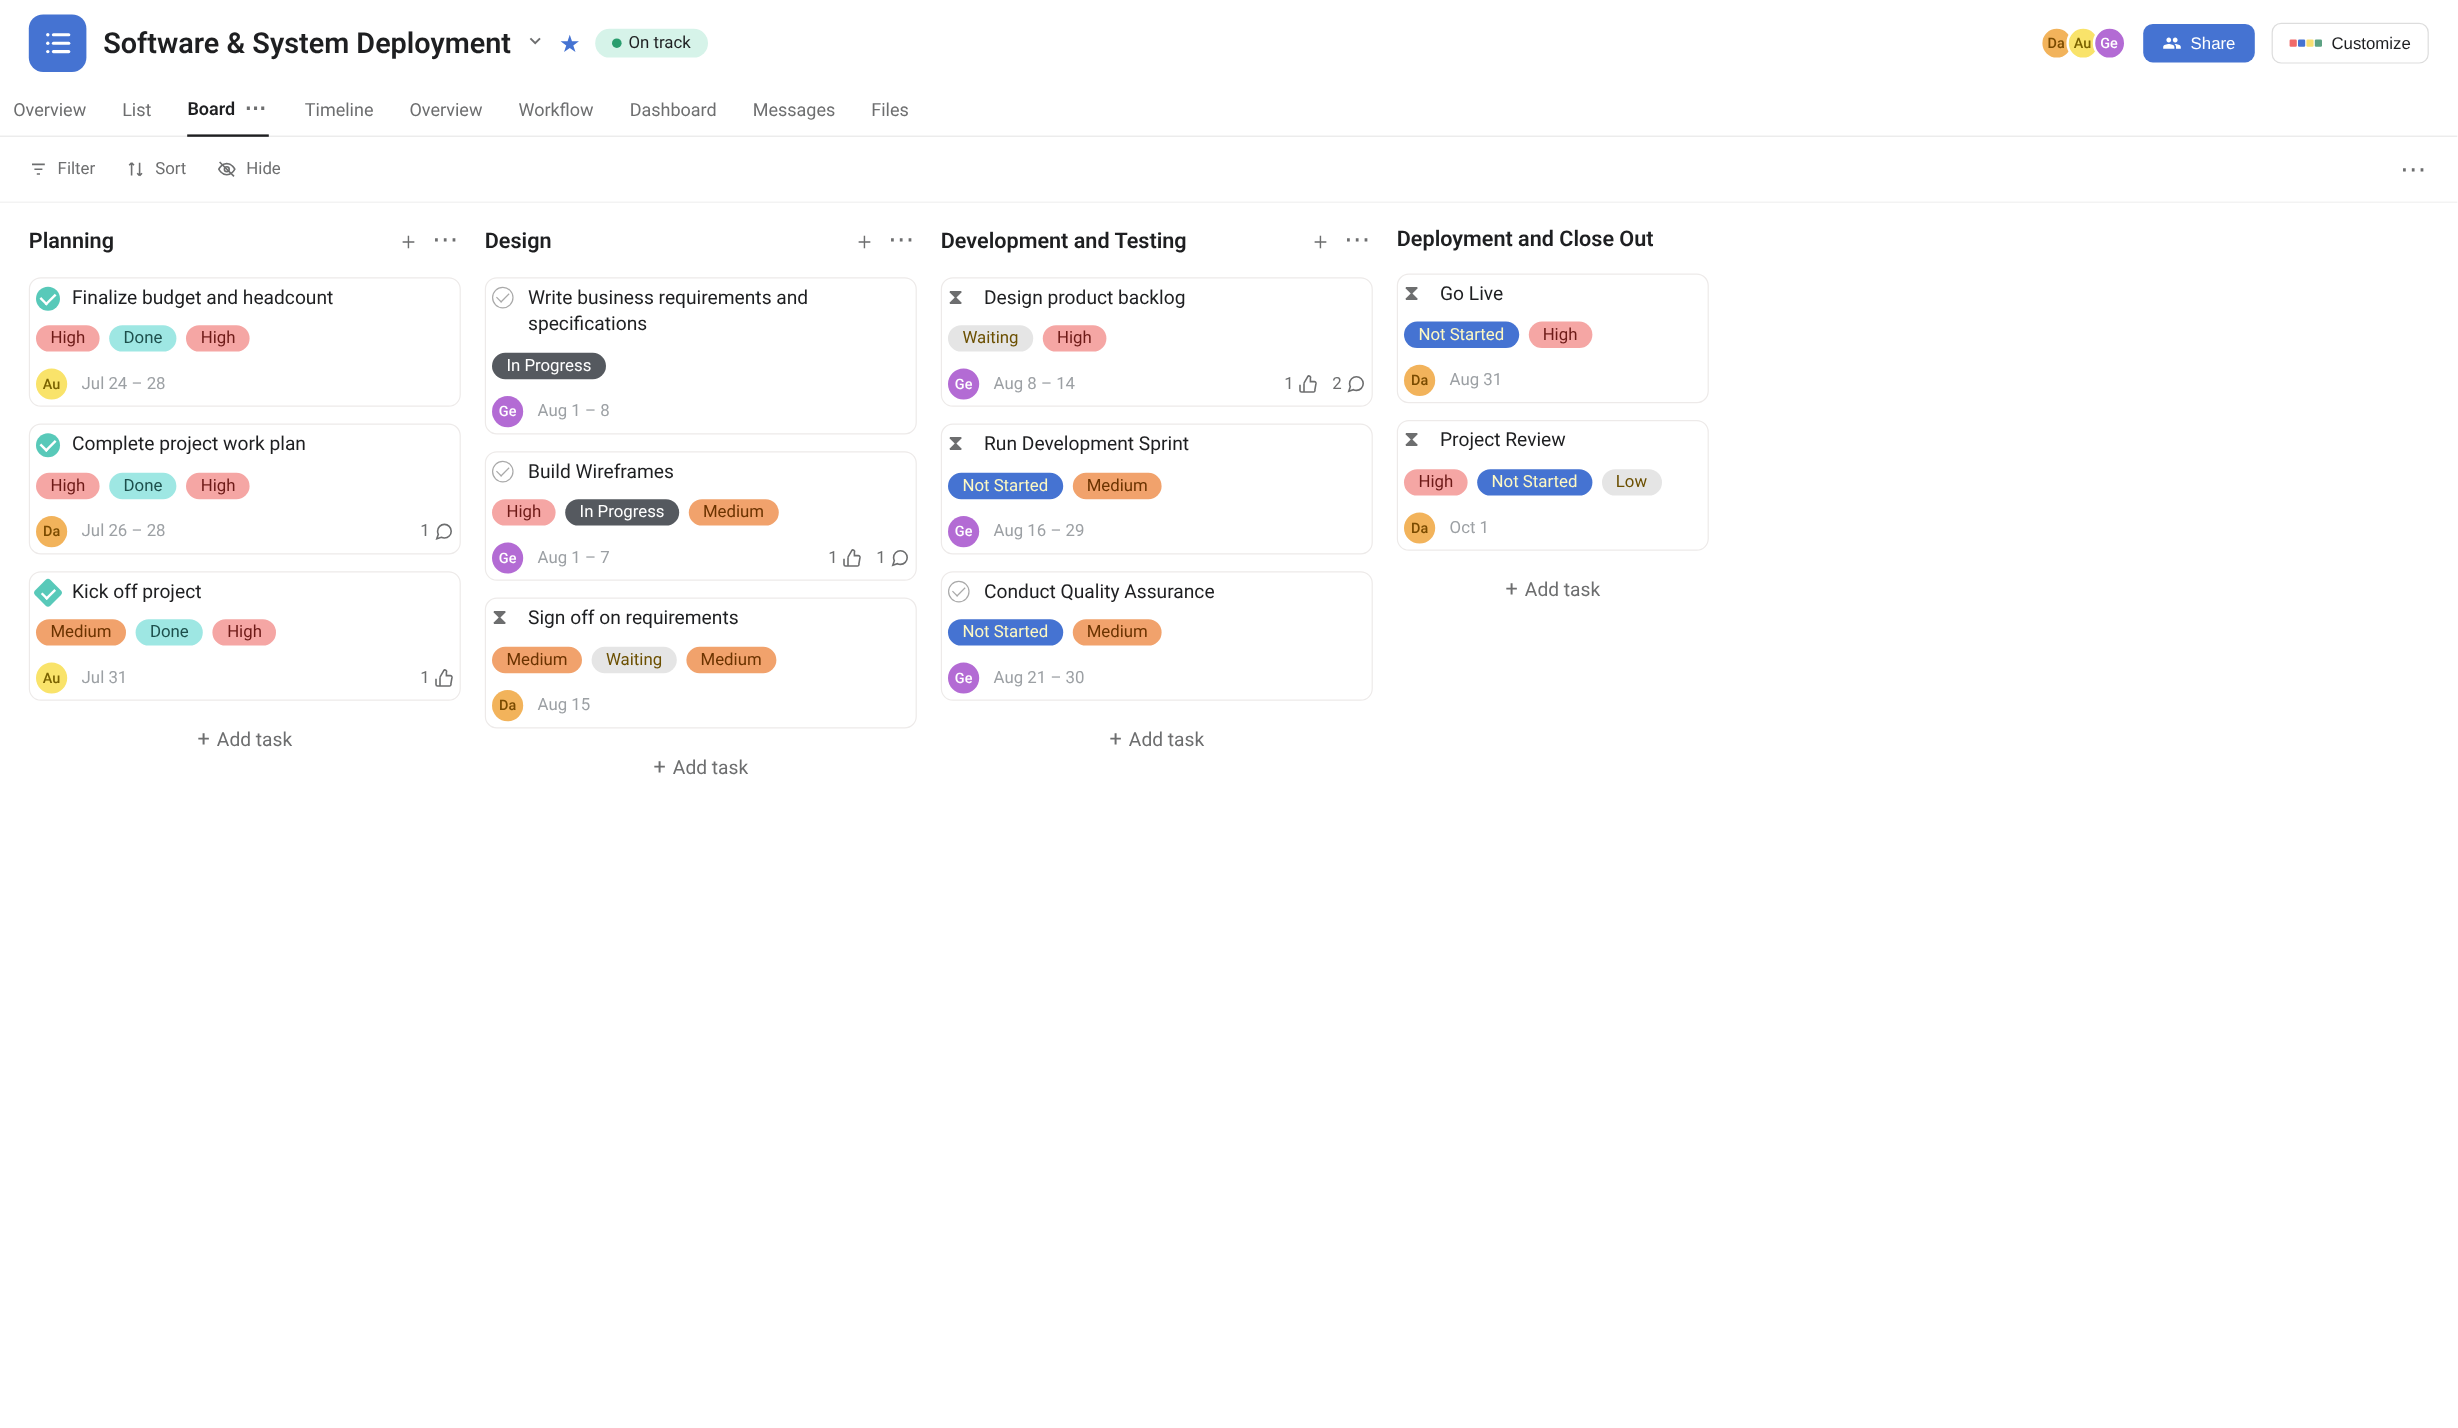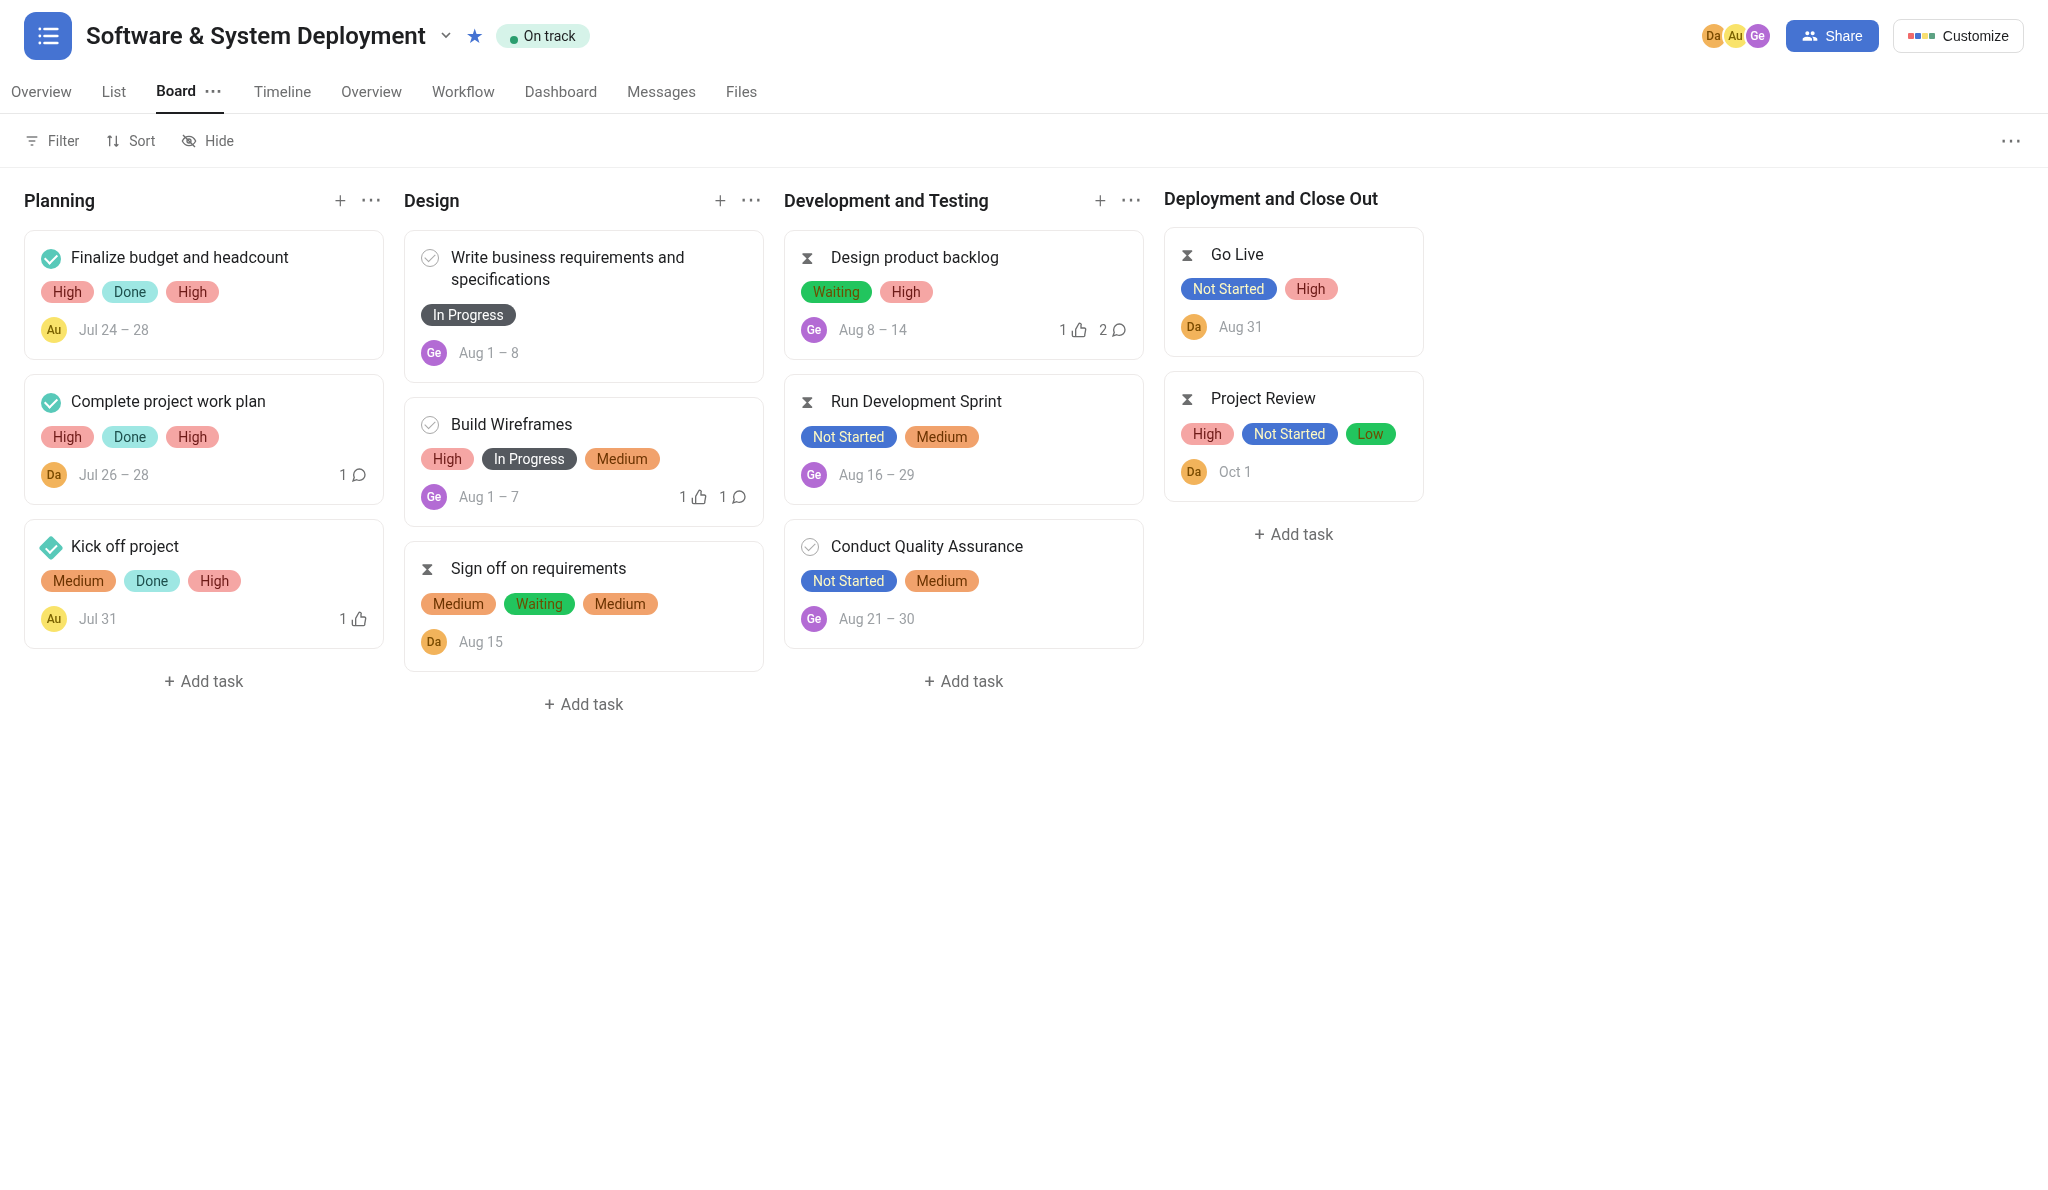--- a/index.html
+++ b/index.html
@@ -35,21 +35,21 @@
   }
   .chevron-down { color: #6d6e6f; font-size: 14px; }
   .star-icon { color: #4573d2; font-size: 20px; }
   .status-pill {
     background: #d6f3e9;
     color: #1e1f21;
     border-radius: 16px;
     padding: 4px 14px;
     font-size: 14px;
     display: inline-flex;
-    align-items: flex-end;
+    align-items: center;
     gap: 6px;
   }
   .status-dot {
     width: 8px; height: 8px;
     background: #2a9d6e;
     border-radius: 50%;
   }
   .header-right {
     margin-left: auto;
     display: flex;
@@ -165,21 +165,21 @@
     gap: 14px;
     color: #6d6e6f;
   }
   .plus-icon { font-size: 20px; font-weight: 300; cursor: pointer; }
   .dots-icon { font-size: 22px; letter-spacing: 2px; cursor: pointer; line-height: 0; }
   
   .card {
     background: #fff;
     border: 1px solid #edeae9;
     border-radius: 10px;
-    padding: 16px;
+    padding: 5px;
     margin-bottom: 14px;
     cursor: pointer;
   }
   .card-title-row { display: flex; align-items: flex-start; gap: 10px; }
   .card-title {
     font-size: 16px;
     color: #1e1f21;
     line-height: 1.4;
   }
   .status-circle {
@@ -235,21 +235,21 @@
   }
   .tags { display: flex; flex-wrap: wrap; gap: 8px; margin-top: 12px; }
   .tag {
     border-radius: 14px;
     padding: 3px 12px;
     font-size: 14px;
   }
   .tag-red   { background: #f5a6a4; color: #6d1a17; }
   .tag-teal  { background: #9ee7e3; color: #1d4f4c; }
   .tag-gray  { background: #55595f; color: #fff; }
-  .tag-yellow{ background: #22c55e; color: #6b4f00; }
+  .tag-yellow{ background: #e5e5e5; color: #6b4f00; }
   .tag-orange{ background: #f1a26c; color: #6b3300; }
   .tag-blue  { background: #4573d2; color: #fef9c3; }
   .card-footer {
     display: flex;
     align-items: center;
     gap: 12px;
     margin-top: 14px;
     color: #9ca0a4;
     font-size: 14px;
   }

